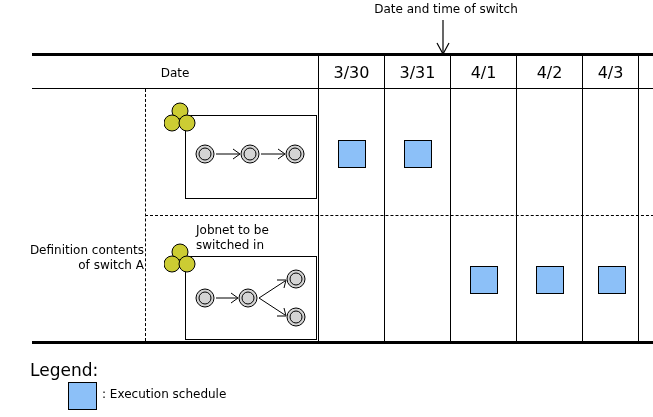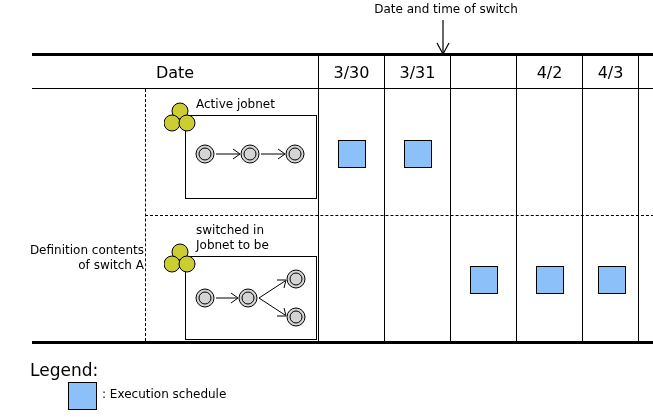--- a/index.html
+++ b/index.html
@@ -35,21 +35,21 @@
   }
   .hdash{
     position:absolute;left:113px;top:162px;width:524px;height:0;
     border-top:1px dashed #000;
   }
 
   
   .hdr-date{
     position:absolute;left:0;top:4px;width:286px;height:31px;
     display:flex;align-items:center;justify-content:center;
-    font-size:16px;
+    font-size:12px;
   }
   .hdr-col{
     position:absolute;top:4px;height:31px;
     display:flex;align-items:center;justify-content:center;
     font-size:16px;
   }
 
   
   .rowlabel{
     position:absolute;left:-16px;top:190px;width:128px;
@@ -107,32 +107,32 @@
     <div class="vsep" style="left:550px;"></div>
     <div class="vsep" style="left:606px;"></div>
 
     <div class="vdash"></div>
     <div class="hdash"></div>
 
     <div class="hdr-date">Date</div>
 
     <div class="hdr-col" style="left:287px;width:65px;">3/30</div>
     <div class="hdr-col" style="left:353px;width:65px;">3/31</div>
+    <div class="hdr-col" style="left:419px;width:65px;">4/1</div>
     <div class="hdr-col" style="left:485px;width:65px;">4/2</div>
     <div class="hdr-col" style="left:551px;width:55px;">4/3</div>
     <div class="hdr-col" style="left:607px;width:30px;"></div>
 
     <div class="rowlabel">
       <div>Definition contents</div>
       <div>of switch A</div>
     </div>
 
     <div class="jobnet" style="left:128px;top:44px;width:160px;height:110px;">
 
-      <div class="caption" style="left:36px;top:0px;">Active jobnet</div>
 
       <div class="frame" style="left:25px;top:18px;width:130px;height:82px;"></div>
 
       <div class="triple" style="left:4px;top:5px;">
         <svg width="34" height="32" viewBox="0 0 34 32">
           <circle cx="16" cy="9" r="8" fill="#CCCC33" stroke="#000" stroke-width="1"></circle>
           <circle cx="8" cy="21" r="8" fill="#CCCC33" stroke="#000" stroke-width="1"></circle>
           <circle cx="23" cy="21" r="8" fill="#CCCC33" stroke="#000" stroke-width="1"></circle>
         </svg>
       </div>
@@ -153,22 +153,22 @@
             <line x1="68" y1="17" x2="91" y2="17"></line>
             <polyline points="85,12 92,17 85,22"></polyline>
           </g>
         </svg>
       </div>
     </div>
 
     <div class="jobnet" style="left:128px;top:172px;width:160px;height:116px;">
 
       <div class="caption" style="left:36px;top:-2px;">
+        <div>Jobnet to be</div>
         <div>switched in</div>
-        <div>Jobnet to be</div>
       </div>
 
       <div class="frame" style="left:25px;top:31px;width:130px;height:82px;"></div>
 
       <div class="triple" style="left:4px;top:18px;">
         <svg width="34" height="32" viewBox="0 0 34 32">
           <circle cx="16" cy="9" r="8" fill="#CCCC33" stroke="#000" stroke-width="1"></circle>
           <circle cx="8" cy="21" r="8" fill="#CCCC33" stroke="#000" stroke-width="1"></circle>
           <circle cx="23" cy="21" r="8" fill="#CCCC33" stroke="#000" stroke-width="1"></circle>
         </svg>

